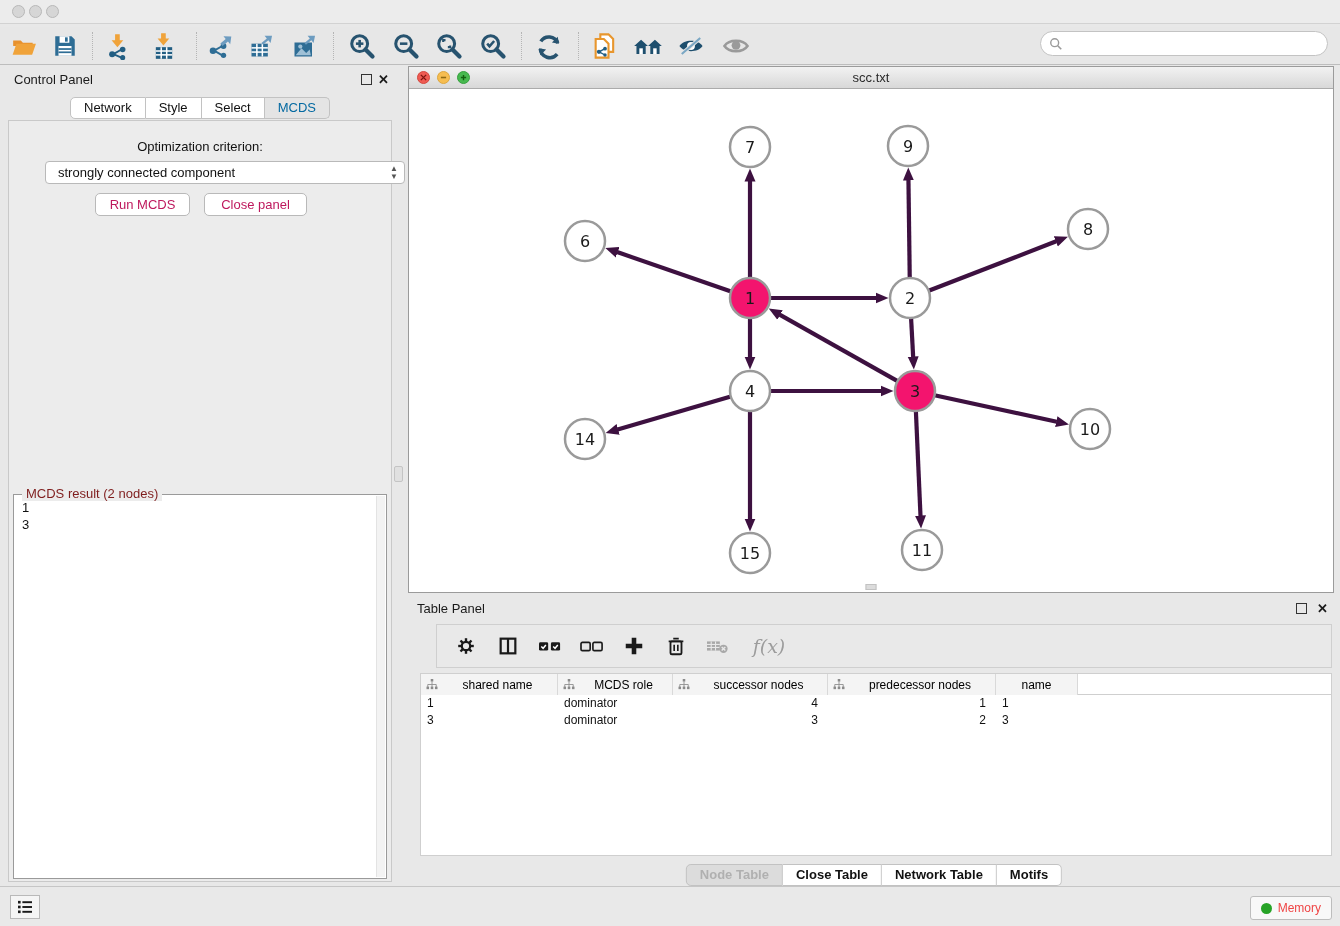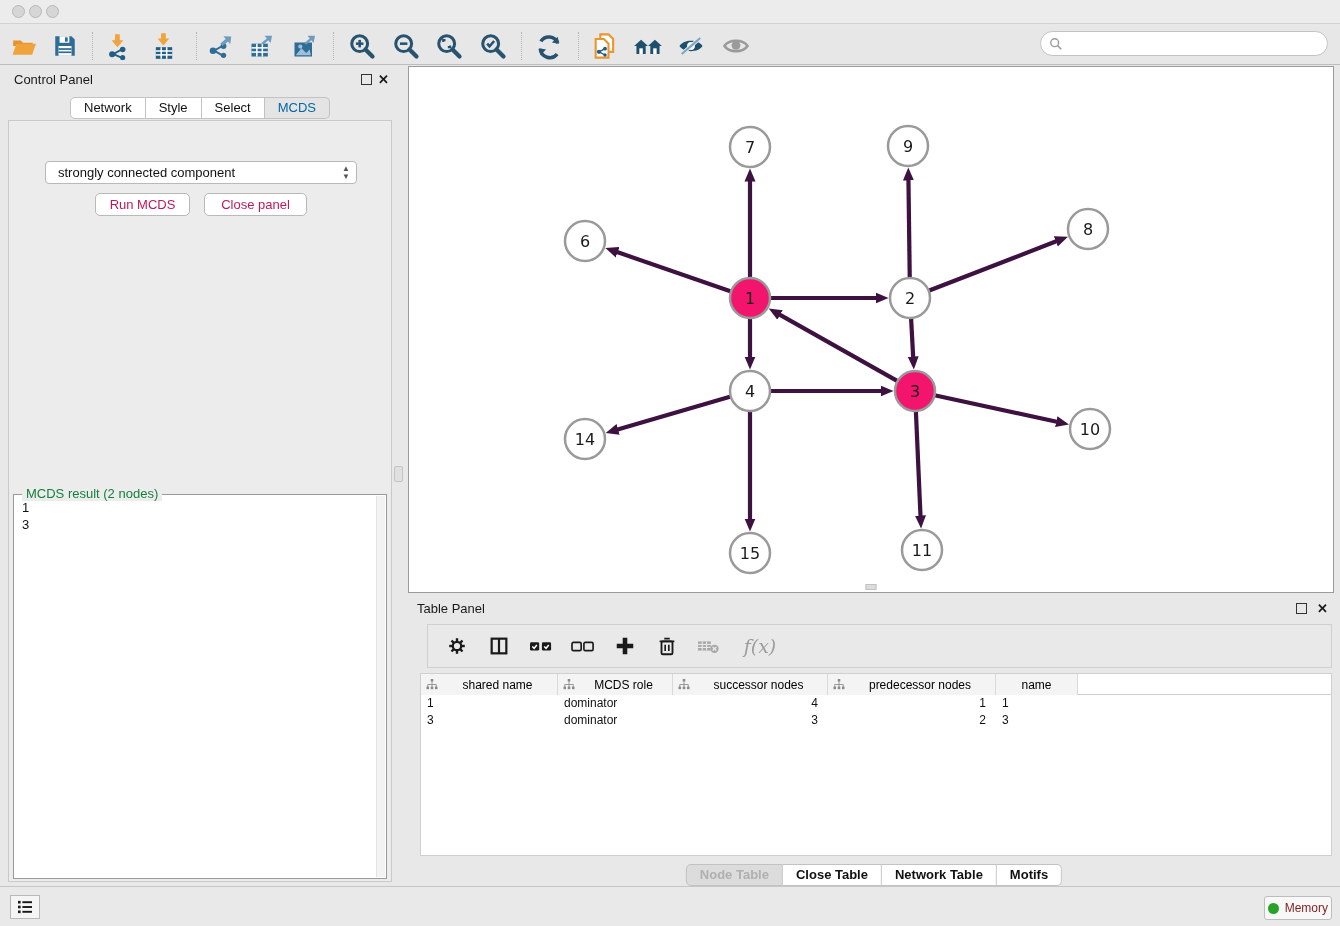--- a/index.html
+++ b/index.html
@@ -33,34 +33,34 @@
   .panel-close { top:7px; font-size:13px; font-weight:bold; color:#1a1a1a; }
   #cp-tabs { left:50%; transform:translateX(-50%); top:32px; display:flex; }
   .seg-tab { height:22px; line-height:20px; padding:0 13px; background:#fff;
              border:1px solid #c2c2c2; border-left:none; font-size:13px; color:#111; }
   .seg-tab:first-child { border-left:1px solid #c2c2c2; border-radius:5px 0 0 5px; }
   .seg-tab:last-child { border-radius:0 5px 5px 0; }
   .seg-tab.sel { background:#e4e4e4; color:#0369a1; }
   #cp-body { left:8px; top:55px; right:8px; bottom:4px; background:#ececec;
              border:1px solid #c9c9c9; }
   #opt-label { left:0; right:0; top:18px; text-align:center; font-size:13px; color:#111; }
-  #criterion { left:36px; top:40px; width:312px; height:23px; background:#fff;
+  #criterion { left:36px; top:40px; width:360px; height:23px; background:#fff;
                border:1px solid #b9b9b9; border-radius:4px; display:flex;
                align-items:center; font-size:13px; padding-left:12px; color:#111; }
   #criterion .stepper { position:absolute; right:6px; top:3px; font-size:8px;
                         line-height:8px; color:#555; text-align:center; }
   .mac-btn { position:absolute; height:23px; background:#fff; border:1px solid #b9b9b9;
              border-radius:5px; font-size:13px; color:#be185d; text-align:center;
              line-height:21px; }
   #run-btn { left:86px; top:72px; width:95px; }
   #close-btn { left:195px; top:72px; width:103px; }
   #mcds-result { left:4px; top:373px; right:4px; bottom:2px; background:#fff;
                  border:1px solid #9a9a9a; }
   #mcds-legend { position:absolute; top:-9px; left:8px; background:#ececec;
-                 padding:0 4px; font-size:13px; color:#15803d; }
+                 padding:0 4px; font-size:13px; color:#7f1d1d; }
   #mcds-text { position:absolute; inset:4px 12px 4px 8px; font-size:13px; color:#111;
                white-space:pre-line; line-height:17px; }
   #mcds-scroll { position:absolute; top:1px; bottom:1px; right:1px; width:9px;
                  background:#f3f3f3; border-left:1px solid #e3e3e3; }
   #cp-divider-grip { left:394px; top:466px; width:9px; height:16px; background:#e0e0e0;
                      border:1px solid #c4c4c4; border-radius:2px; }
 
   
   #net-window { left:408px; top:66px; width:926px; height:527px;
                 border:1px solid #9b9b9b; background:#fff; }
@@ -71,21 +71,21 @@
                font-size:13px; color:#2a2a2a; }
   .tl { position:absolute; top:4px; width:13px; height:13px; border-radius:50%;
         display:flex; align-items:center; justify-content:center; }
   #net-canvas { position:absolute; left:0; right:0; top:22px; bottom:0; background:#fff; }
   #net-grip { position:absolute; left:50%; bottom:2px; transform:translateX(-50%);
               width:11px; height:6px; background:#dcdcdc; border:1px solid #c2c2c2; }
 
   
   #table-panel { left:408px; top:597px; right:0; height:289px; background:#e8e8e8; }
   #tp-title { left:9px; top:4px; font-size:13px; color:#1a1a1a; }
-  #tp-toolbar { left:19px; right:8px; top:27px; height:44px; background:#e9e9e9;
+  #tp-toolbar { left:28px; right:8px; top:27px; height:44px; background:#e9e9e9;
                 border:1px solid #cfcfcf; display:flex; align-items:center; gap:16px;
                 padding-left:16px; }
   .tp-ic { width:26px; height:26px; display:flex; align-items:center; justify-content:center; }
   #fx-label { font-size:19px; color:#9c9c9c; font-family:"DejaVu Serif", serif; font-style:italic; }
   #data-table { left:12px; right:8px; top:76px; height:183px; background:#fff;
                 border:1px solid #cfcfcf; overflow:hidden; }
   #thead { display:flex; height:21px; border-bottom:1px solid #cfcfcf; }
   .hcell { height:21px; background:#f4f4f4; border-right:1px solid #d9d9d9;
            display:flex; align-items:center; font-size:12px; color:#000000; position:relative; }
   .hcell .hlabel { flex:1; text-align:center; }
@@ -96,21 +96,21 @@
   #tp-tabs .seg-tab { font-size:13px; font-weight:bold; }
   #tp-tabs .seg-tab.sel { color:#b0b0b0; background:#dcdcdc; font-weight:bold; }
 
   
   #status-bar { left:0; bottom:0; right:0; height:40px; background:#e9e9e9;
                 border-top:1px solid #c6c6c6; }
   #list-btn { left:10px; top:8px; width:30px; height:24px; background:#f5f5f5;
               border:1px solid #b9b9b9; display:flex; align-items:center; justify-content:center; }
   #memory-btn { right:8px; top:9px; height:24px; background:#f8f8f8; border:1px solid #bdbdbd;
                 border-radius:3px; display:flex; align-items:center; gap:6px;
-                padding:0 3px; font-size:12px; color:#7f1d1d; }
+                padding:0 10px; font-size:12px; color:#ef4444; }
   #memory-dot { width:11px; height:11px; border-radius:50%; background:#27a327; }
 </style>
 </head>
 <body>
 
 <div id="purple-strip" class="abs"></div>
 <div id="titlebar" class="abs">
   <div class="abs mac-dot dot-inactive" style="left:12px"></div>
   <div class="abs mac-dot dot-inactive" style="left:29px"></div>
   <div class="abs mac-dot dot-inactive" style="left:46px"></div>
@@ -281,37 +281,56 @@
   <div id="cp-title" class="abs">Control Panel</div>
   <div class="abs panel-float" style="left:361px"></div>
   <div class="abs panel-close" style="left:378px">✕</div>
   <div id="cp-tabs" class="abs">
     <div class="seg-tab">Network</div>
     <div class="seg-tab">Style</div>
     <div class="seg-tab">Select</div>
     <div class="seg-tab sel">MCDS</div>
   </div>
   <div id="cp-body" class="abs">
+    <div id="opt-label" class="abs">Optimization criterion:</div>
     <div id="criterion" class="abs">
       <span>strongly connected component</span>
       <span class="stepper">▲<br>▼</span>
     </div>
     <div id="run-btn" class="mac-btn">Run MCDS</div>
     <div id="close-btn" class="mac-btn">Close panel</div>
     <div id="mcds-result" class="abs">
       <div id="mcds-legend">MCDS result (2 nodes)</div>
       <div id="mcds-text">1
 3</div>
       <div id="mcds-scroll"></div>
     </div>
   </div>
 </div>
 <div id="cp-divider-grip" class="abs"></div>
 
 <div id="net-window" class="abs">
+  <div id="net-titlebar">
+    <div class="tl" style="left:8px;background:#ef5b53;border:1px solid #d4483f">
+      <svg width="7" height="7" viewBox="0 0 8 8">
+          <path d="M1,1 L7,7 M7,1 L1,7" stroke="#7e1510" stroke-width="1.6"></path>
+        </svg>
+    </div>
+    <div class="tl" style="left:28px;background:#f6bd50;border:1px solid #dda73e">
+      <svg width="7" height="7" viewBox="0 0 8 8">
+          <line x1="1" y1="4" x2="7" y2="4" stroke="#8f6a14" stroke-width="1.8"></line>
+        </svg>
+    </div>
+    <div class="tl" style="left:48px;background:#47b94f;border:1px solid #36a03e">
+      <svg width="7" height="7" viewBox="0 0 8 8">
+          <path d="M4,1 V7 M1,4 H7" stroke="#12600f" stroke-width="1.6"></path>
+        </svg>
+    </div>
+    <div id="net-title">scc.txt</div>
+  </div>
   <div id="net-canvas">
     <svg width="924" height="503" viewBox="0 0 924 503">
         <defs>
           <marker id="arrow" viewBox="0 -6 14 12" markerWidth="14" markerHeight="12" refX="0.5" refY="0" orient="auto" markerUnits="userSpaceOnUse">
             <path d="M0,-5.5 L13,0 L0,5.5 Z" fill="#3d1140"></path>
           </marker>
         </defs>
         <line x1="341" y1="189" x2="341" y2="92" stroke="#3d1140" stroke-width="4.2" marker-end="url(#arrow)"></line>
         <line x1="322.09619589063936" y1="202.46959494403905" x2="208.13646698591307" y2="163.1016885951336" stroke="#3d1140" stroke-width="4.2" marker-end="url(#arrow)"></line>
         <line x1="361" y1="209" x2="467" y2="209" stroke="#3d1140" stroke-width="4.2" marker-end="url(#arrow)"></line>

